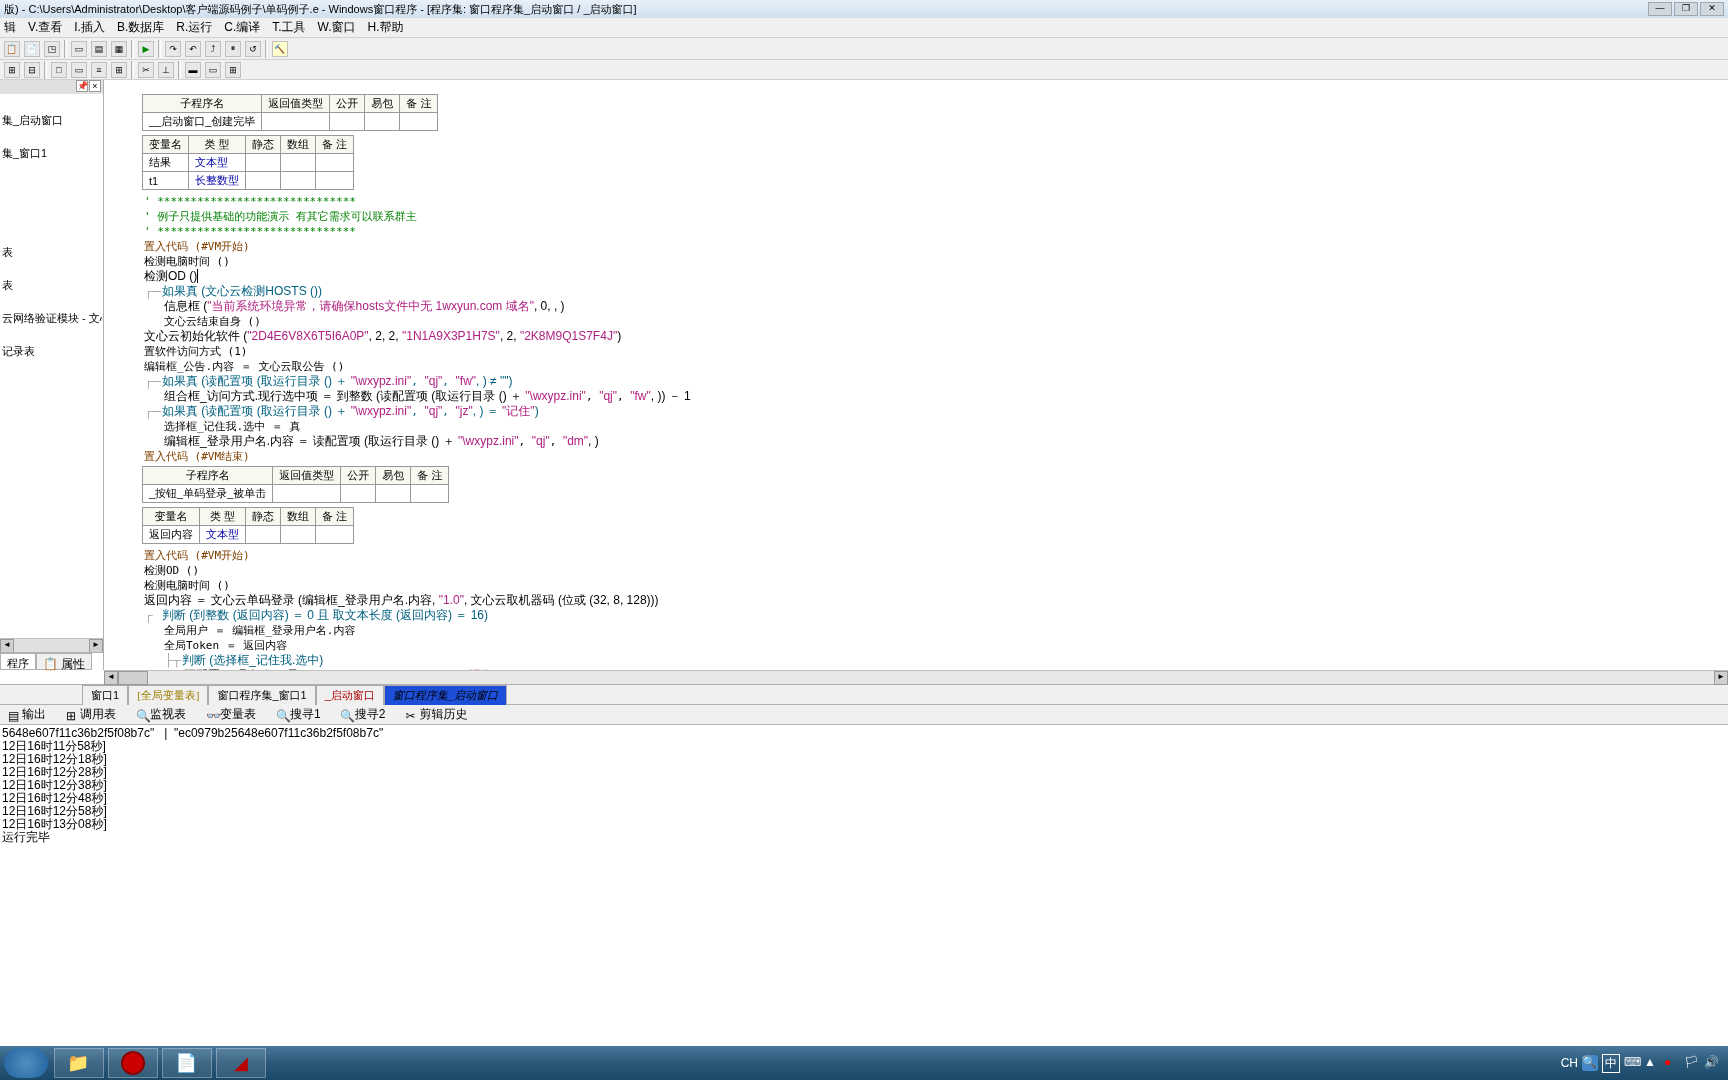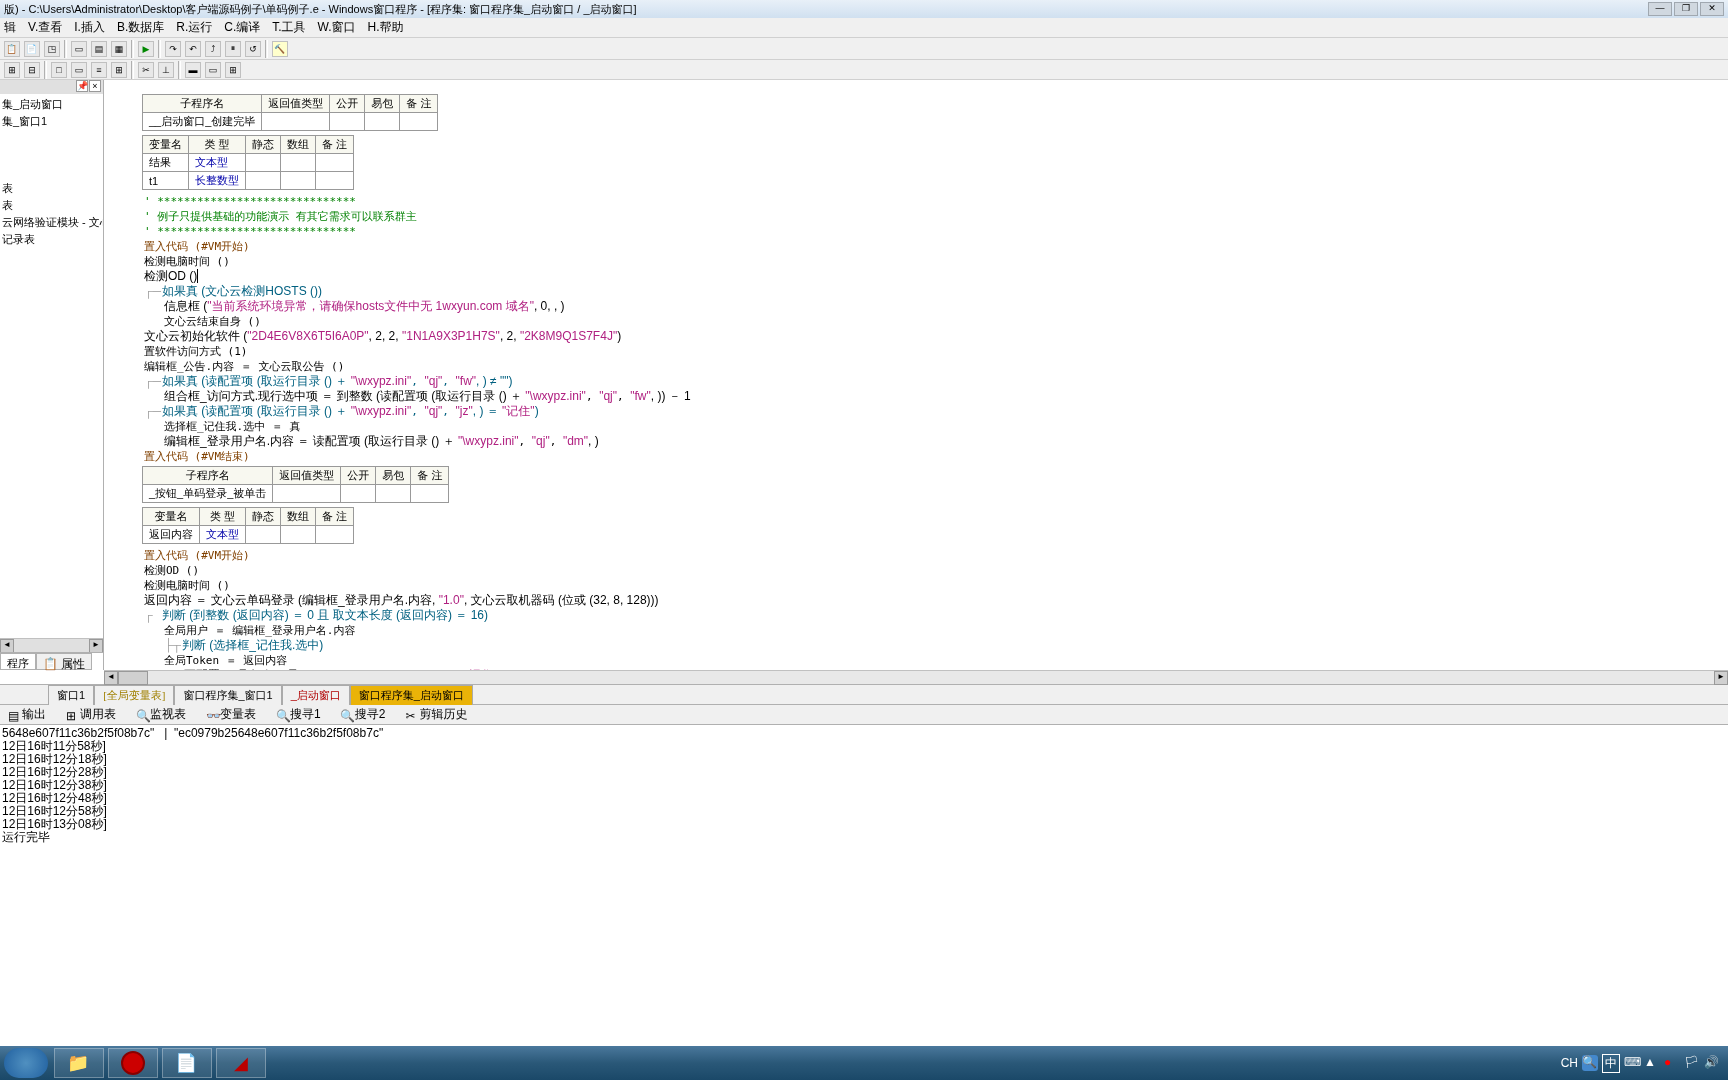--- a/index.html
+++ b/index.html
@@ -12,39 +12,39 @@
 .menu-item { font-size: 12px; color: #000; cursor: pointer; }
 .toolbar { height: 22px; background: #f0f0f0; display: flex; align-items: center; padding: 0 4px; gap: 4px; border-bottom: 1px solid #d0d0d0; }
 .toolbar-sep { width: 3px; height: 18px; border-left: 1px solid #b0b0b0; border-right: 1px solid #fff; }
 .tb-btn { width: 16px; height: 16px; background: #e8e8e8; border: 1px solid #c0c0c0; display: inline-flex; align-items: center; justify-content: center; font-size: 9px; }
 .toolbar2 { height: 20px; background: #f0f0f0; display: flex; align-items: center; padding: 0 4px; gap: 4px; border-bottom: 1px solid #d0d0d0; }
 .main-area { display: flex; height: 590px; }
 .left-panel { width: 104px; border-right: 1px solid #b0b0b0; background: #fff; display: flex; flex-direction: column; }
 .left-header { height: 14px; background: #e0e0e0; display: flex; justify-content: flex-end; padding-right: 2px; }
 .left-header span { width: 12px; height: 12px; font-size: 9px; border: 1px solid #999; background: #fff; text-align: center; margin-left: 1px; }
 .tree { flex: 1; padding: 2px; overflow: hidden; }
-.tree-item { font-size: 11px; padding: 1px 0; white-space: nowrap; }
+.tree-item { font-size: 11px; padding: 1px 0; white-space: nowrap; margin-top: 16px; }
 .left-tabs { height: 18px; display: flex; border-top: 1px solid #b0b0b0; }
 .left-tab { padding: 2px 6px; border: 1px solid #b0b0b0; background: #f0f0f0; font-size: 11px; }
 .left-tab.active { background: #fff; }
 .code-panel { flex: 1; background: #fff; overflow: auto; padding: 12px 8px; position: relative; }
 .tbl { border-collapse: collapse; margin: 2px 0 4px 30px; }
 .tbl td, .tbl th { border: 1px solid #999; padding: 1px 6px; font-size: 11px; min-width: 30px; height: 16px; }
 .tbl th { background: #f8f8f0; font-weight: normal; }
 .code-line { margin-left: 32px; font-size: 11px; line-height: 15px; white-space: nowrap; font-family: "SimSun", monospace; color: #000;}
 .indent1 { padding-left: 20px; }
 .indent2 { padding-left: 40px; }
 .c-comment { color: #008000; }
 .c-str { color: #b02080; }
 .c-brown { color: #804000; }
 .c-teal { color: #006080; }
 .guide { color: #a0a0a0; display: inline-block; width: 18px; }
-.bottom-tabs { height: 20px; background: #f0f0f0; border-top: 1px solid #b0b0b0; display: flex; align-items: center; padding-left: 48px; }
+.bottom-tabs { height: 20px; background: #f0f0f0; border-top: 1px solid #b0b0b0; display: flex; align-items: center; padding-left: 82px; }
 .btab { padding: 2px 8px; border: 1px solid #aaa; background: #f0f0f0; font-size: 11px; margin-right: 0; border-bottom: none; }
-.btab.active { background: #eab308; }
+.btab.active { background: #1d4ed8; font-style: italic; }
 .btab.gold { color: #a08000; font-family: Liberation Serif, serif; }
 .btab.red { color: #b00000; }
 .debug-tabs { height: 20px; background: #f0f0f0; border-top: 1px solid #b0b0b0; display: flex; align-items: center; padding-left: 2px; gap: 8px; }
 .dtab { padding: 2px 6px; font-size: 11px; display: flex; align-items: center; gap: 2px; }
 .dtab-ico { width: 12px; height: 12px; display: inline-block; }
 .output { height: 90px; background: #fff; font-size: 11px; padding: 2px; font-family: monospace; border-top: 1px solid #b0b0b0; line-height: 13px; }
 .scrollbar-h { height: 14px; background: #e8e8e8; border-top: 1px solid #c0c0c0; display: flex; }
 .scroll-btn { width: 14px; height: 14px; background: #d0d0d0; border: 1px solid #999; font-size: 8px; text-align: center; }
 .taskbar { position: absolute; bottom: 0; left: 0; right: 0; height: 34px; background: linear-gradient(to bottom, #4a789c, #2a5878, #1a4868); display: flex; align-items: center; padding: 0 4px; }
 .start-btn { width: 44px; height: 30px; background: radial-gradient(circle, #5090c0, #2060a0); border-radius: 16px; margin-right: 4px; }
@@ -240,22 +240,22 @@
           </tr>
     </tbody>
       </table>
 
     <div class="code-line c-brown">置入代码 (#VM开始)</div>
     <div class="code-line">检测OD ()</div>
     <div class="code-line">检测电脑时间 ()</div>
     <div class="code-line"><span>返回内容 ＝ 文心云单码登录 (编辑框_登录用户名.内容, </span><span class="c-str">"1.0"</span><span>, 文心云取机器码 (位或 (32, 8, 128)))</span></div>
     <div class="code-line c-teal"><span class="guide">┌</span><span>判断 (到整数 (返回内容) ＝ 0 且 取文本长度 (返回内容) ＝ 16)</span></div>
     <div class="code-line indent1">全局用户 ＝ 编辑框_登录用户名.内容</div>
+    <div class="code-line indent1">全局Token ＝ 返回内容</div>
     <div class="code-line indent1 c-teal"><span class="guide">├┬</span><span>判断 (选择框_记住我.选中)</span></div>
-    <div class="code-line indent1">全局Token ＝ 返回内容</div>
     <div class="code-line indent2"><span>写配置项 (取运行目录 () ＋ </span><span class="c-str">"\wxypz.ini"</span>, <span class="c-str">"qj"</span>, <span class="c-str">"jz"</span>, <span class="c-str">"记住"</span><span>)</span></div>
 
   </div>
 </div>
 
 <div class="scrollbar-h" style="margin-left:104px;">
   <span class="scroll-btn">◄</span>
   <span class="scroll-btn" style="width:30px;"></span>
   <div style="flex:1;background:#e8e8e8"></div>
   <span class="scroll-btn">►</span>

